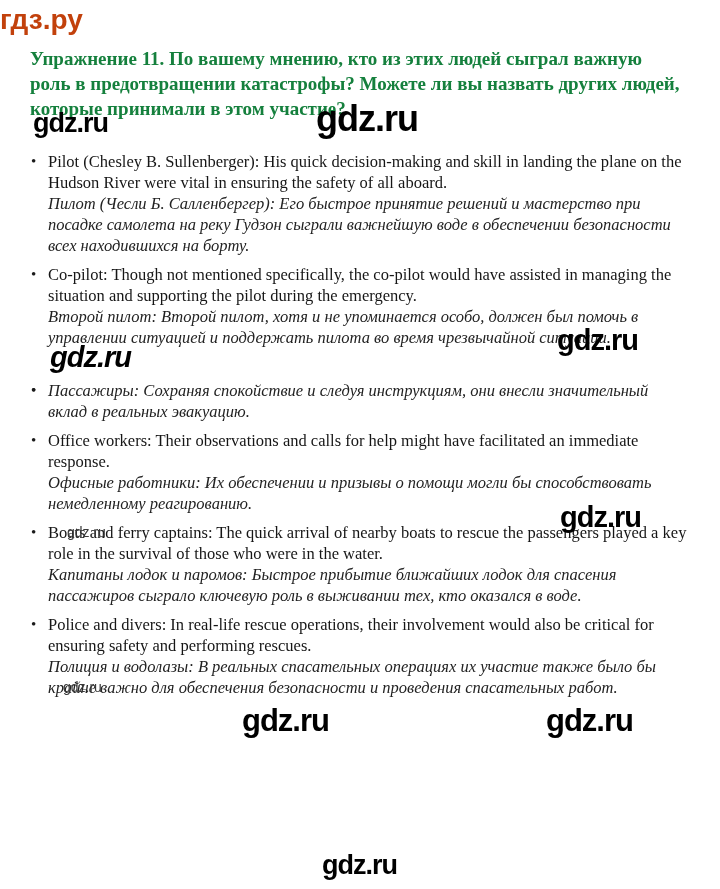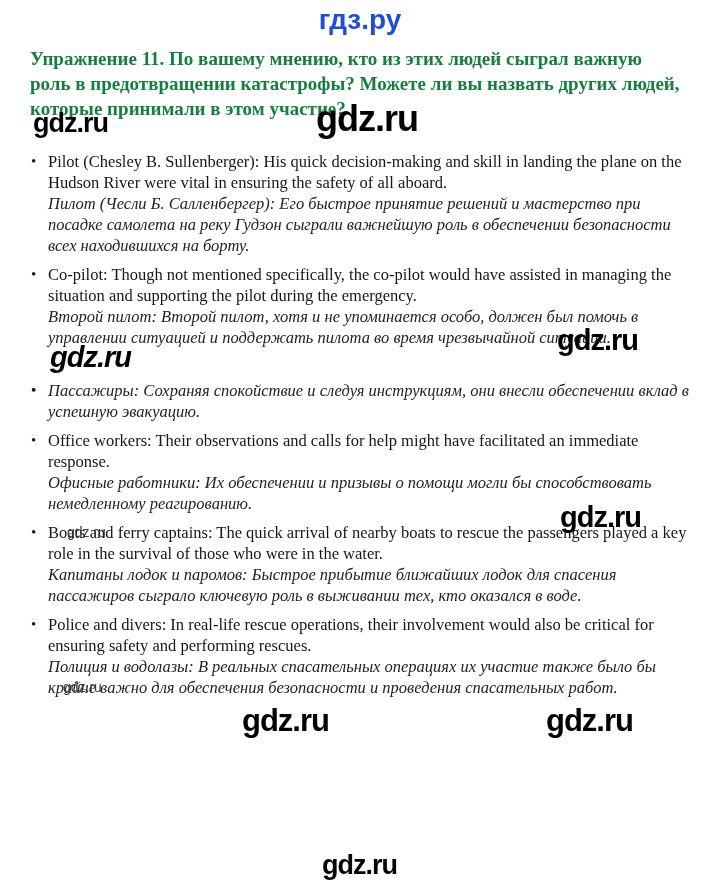--- a/index.html
+++ b/index.html
@@ -11,28 +11,28 @@
     overflow:hidden;
     position:relative;
   }
   .page{
     position:relative;
     width:720px;height:889px;
     background:#ffffff;
   }
   
   .logo{
-    text-align:center;
+    text-align:left;
     padding-top:4px;
     font-family:"Liberation Sans", sans-serif;
     font-weight:bold;
     font-size:28px;
     line-height:32px;
     letter-spacing:0px;
-    color:#1d4ed8;
+    color:#c2410c;
   }
   
   .heading{
     margin:10px 24px 0 30px;
     font-family:"Liberation Serif", serif;
     font-weight:bold;
     font-size:19px;
     line-height:25px;
     color:#15803d;
     width:650px;
@@ -108,36 +108,36 @@
 
   <div class="logo">гдз.ру</div>
 
   <div class="heading">Упражнение 11. По вашему мнению, кто из этих людей сыграл важную роль в предотвращении катастрофы? Можете ли вы назвать других людей, которые принимали в этом участие?</div>
 
   <div class="items">
 
     <div class="item">
       <span class="bullet">•</span>
       <span class="en">Pilot (Chesley B. Sullenberger): His quick decision-making and skill in landing the plane on the Hudson River were vital in ensuring the safety of all aboard.</span>
-      <div class="ru">Пилот (Чесли Б. Салленбергер): Его быстрое принятие решений и мастерство при посадке самолета на реку Гудзон сыграли важнейшую роль в обеспечении безопасности всех находившихся на борту.</div>
+      <div class="ru">Пилот (Чесли Б. Салленбергер): Его быстрое принятие решений и мастерство при посадке самолета на реку Гудзон сыграли важнейшую воде в обеспечении безопасности всех находившихся на борту.</div>
     </div>
 
     <div class="item">
       <span class="bullet">•</span>
       <span class="en">Co-pilot: Though not mentioned specifically, the co-pilot would have assisted in managing the situation and supporting the pilot during the emergency.</span>
       <div class="ru"><span>Второй пилот: Второй пилот, хотя и не упоминается особо, должен был помочь в управлении ситуацией и поддержать пилота во время чрезвычайной ситуации.</span><span class="wm-inline">gdz.ru</span></div>
     </div>
 
     <div class="item">
       <span class="bullet">•</span>
     </div>
 
     <div class="item">
       <span class="bullet">•</span>
-      <div class="ru">Пассажиры: Сохраняя спокойствие и следуя инструкциям, они внесли обеспечении вклад в успешную эвакуацию.</div>
+      <div class="ru">Пассажиры: Сохраняя спокойствие и следуя инструкциям, они внесли значительный вклад в реальных эвакуацию.</div>
     </div>
 
     <div class="item">
       <span class="bullet">•</span>
       <span class="en">Office workers: Their observations and calls for help might have facilitated an immediate response.</span>
       <div class="ru">Офисные работники: Их обеспечении и призывы о помощи могли бы способствовать немедленному реагированию.</div>
     </div>
 
     <div class="item">
       <span class="bullet">•</span>

